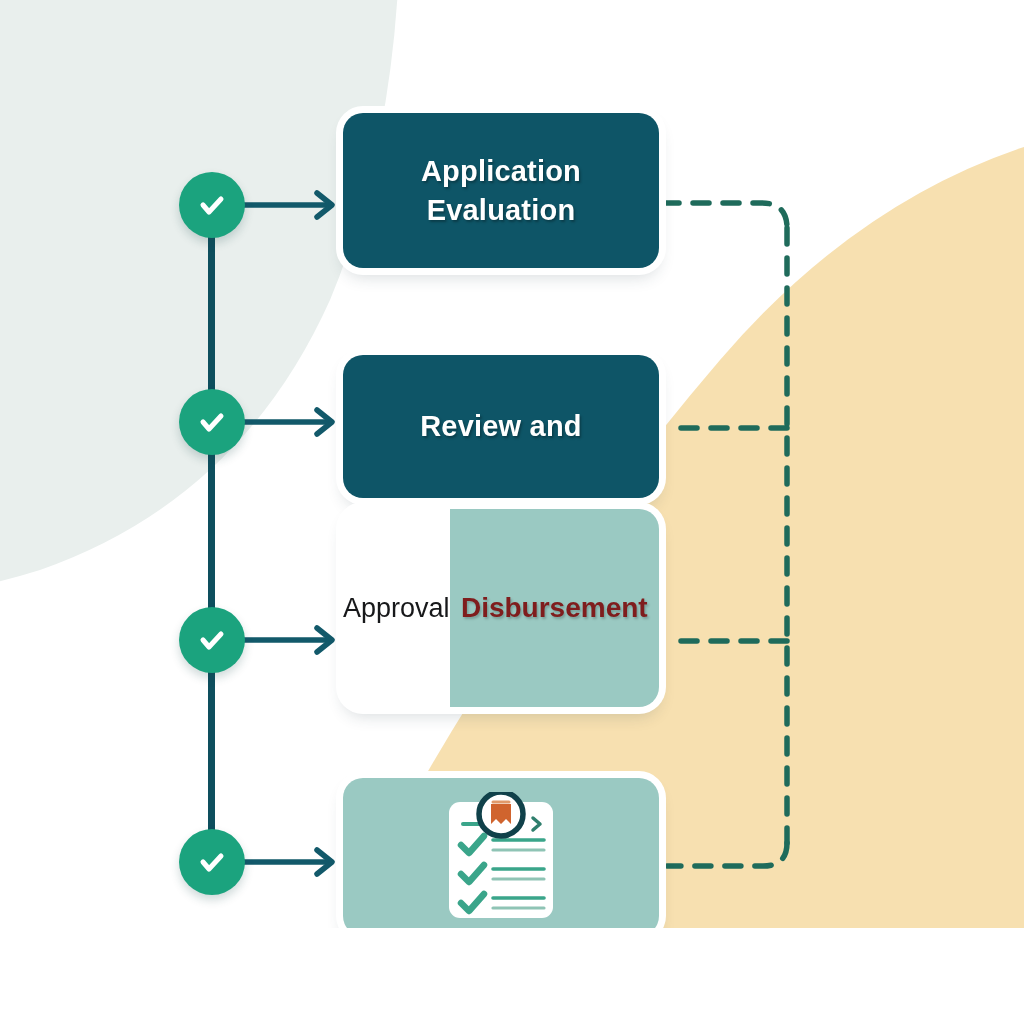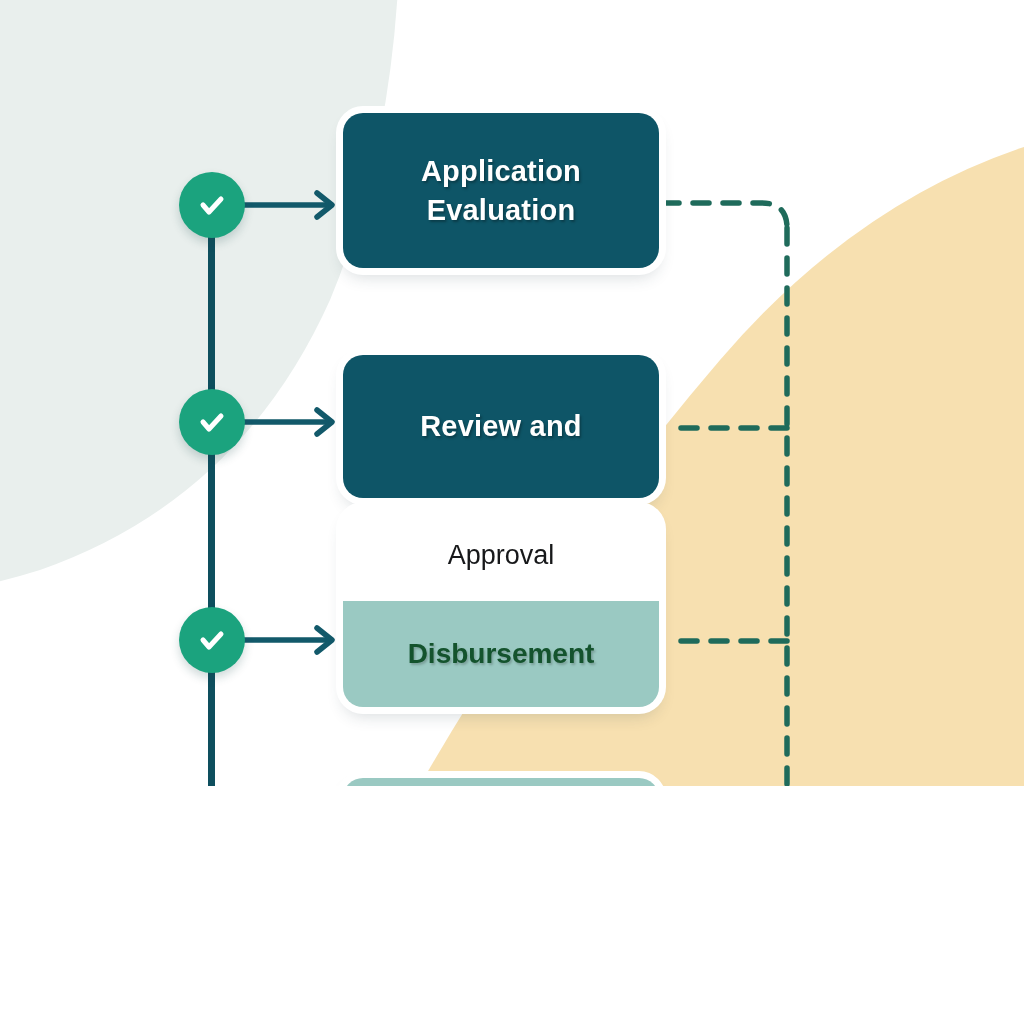--- a/index.html
+++ b/index.html
@@ -6,21 +6,21 @@
     margin: 0;
     padding: 0;
     background: #ffffff;
   }
   body {
     font-family: "Liberation Sans", sans-serif;
   }
   #stage {
     position: relative;
     width: 1024px;
-    height: 786px;
+    height: 928px;
     overflow: hidden;
     background: #ffffff;
   }
 
   
   .bg-layer {
     position: absolute;
     inset: 0;
     width: 1024px;
     height: 1024px;
@@ -79,21 +79,21 @@
   
   #card-application { top: 113px; height: 155px; }
   
   #card-review      { top: 355px; height: 143px; justify-content: center; }
 
   
   #card-approval-disbursement {
     top: 509px;
     height: 198px;
     background: #ffffff;
-    flex-direction: column;
+    flex-direction: row;
     align-items: stretch;
     justify-content: flex-start;
   }
   .split-top {
     flex: 0 0 92px;
     background: #ffffff;
     display: flex;
     align-items: center;
     justify-content: center;
   }
@@ -104,21 +104,21 @@
     text-align: center;
   }
   .split-bottom {
     flex: 1 1 auto;
     background: #9ac9c2;
     display: flex;
     align-items: center;
     justify-content: center;
   }
   .split-bottom .label {
-    color: #14532d;
+    color: #7f1d1d;
     font-size: 28px;
     font-weight: bold;
     text-align: center;
     text-shadow: 1.5px 2px 2.5px rgba(0,0,0,0.22);
   }
 
   
   #card-checklist {
     top: 778px;
     height: 158px;

